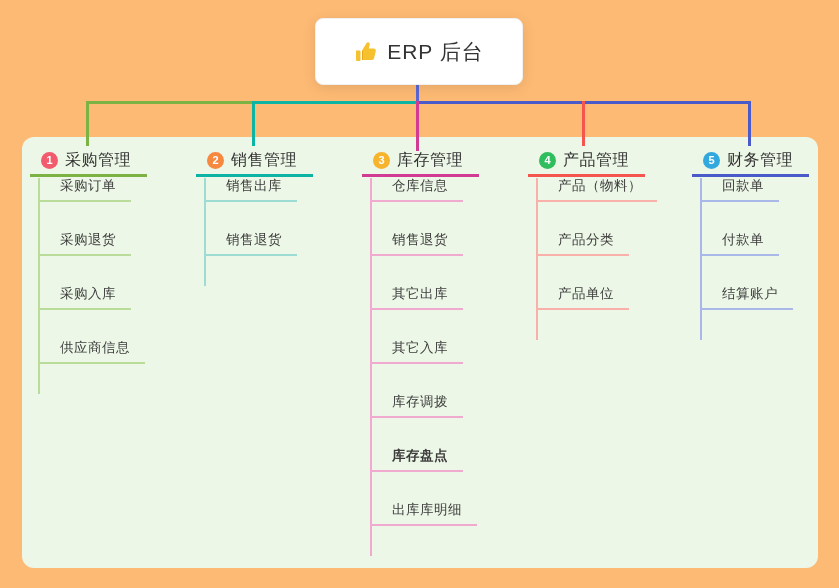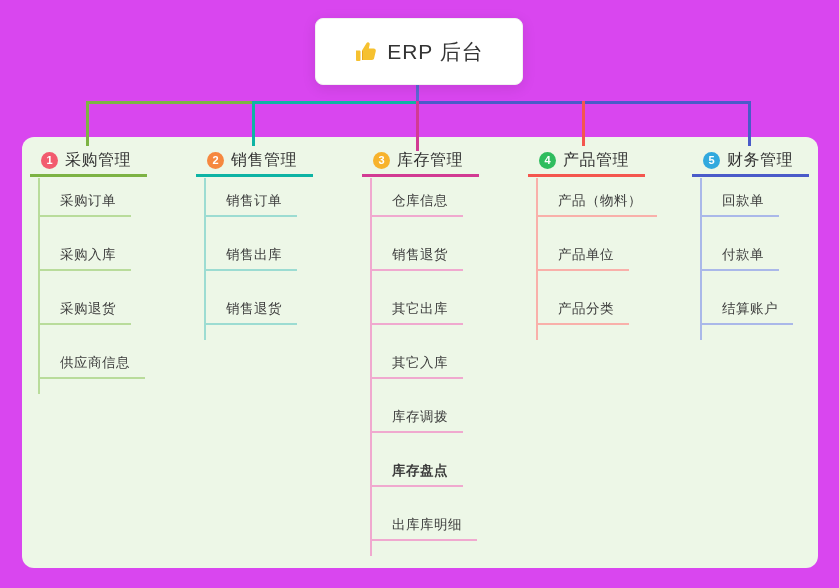--- a/index.html
+++ b/index.html
@@ -3,21 +3,21 @@
 <meta charset="utf-8">
 <style>
   * { margin: 0; padding: 0; box-sizing: border-box; }
   html, body { background: #fff; }
   body { font-family: "Liberation Sans", "DejaVu Sans", sans-serif; }
 
   .canvas {
     position: relative;
     width: 839px;
     height: 588px;
-    background: #d946ef;
+    background: #fdba74;
     overflow: hidden;
   }
 
   
   .root-card {
     position: absolute;
     left: 315px; top: 18px;
     width: 208px; height: 67px;
     background: #ffffff;
     border: 1px solid #f1f1f1;
@@ -102,21 +102,21 @@
     z-index: 2;
   }
   .ch-1 { left: 38px; }
   .ch-2 { left: 204px; }
   .ch-3 { left: 370px; }
   .ch-4 { left: 536px; }
   .ch-5 { left: 700px; }
   .child-row {
     height: 54px;
     display: flex;
-    align-items: center;
+    align-items: flex-start;
   }
   .child-label {
     font-size: 13.5px;
     color: #3c3c3c;
     white-space: nowrap;
     line-height: 1.2;
     padding: 0 15px 6px 20px;
     border-bottom: 2px solid transparent;
     letter-spacing: 0.5px;
     cursor: default;
@@ -152,39 +152,36 @@
 
   <div class="branch-header bh-1" style="border-bottom-color: rgb(125, 179, 68);">
     <span class="badge" style="background: rgb(242, 91, 110);">1</span>
     <span class="branch-label">采购管理</span>
   </div>
   <div class="children ch-1" style="border-left-color: rgb(185, 220, 155);">
     <div class="child-row">
       <span class="child-label" style="border-bottom-color: rgb(185, 220, 155);">采购订单</span>
     </div>
     <div class="child-row">
+      <span class="child-label" style="border-bottom-color: rgb(185, 220, 155);">采购退货</span>
+    </div>
+    <div class="child-row">
       <span class="child-label" style="border-bottom-color: rgb(185, 220, 155);">采购入库</span>
-    </div>
-    <div class="child-row">
-      <span class="child-label" style="border-bottom-color: rgb(185, 220, 155);">采购退货</span>
     </div>
     <div class="child-row">
       <span class="child-label" style="border-bottom-color: rgb(185, 220, 155);">供应商信息</span>
     </div>
   </div>
 
   <div class="branch-header bh-2" style="border-bottom-color: rgb(13, 180, 164);">
     <span class="badge" style="background: rgb(246, 136, 63);">2</span>
     <span class="branch-label">销售管理</span>
   </div>
   <div class="children ch-2" style="border-left-color: rgb(156, 220, 210);">
     <div class="child-row">
-      <span class="child-label" style="border-bottom-color: rgb(156, 220, 210);">销售订单</span>
-    </div>
-    <div class="child-row">
       <span class="child-label" style="border-bottom-color: rgb(156, 220, 210);">销售出库</span>
     </div>
     <div class="child-row">
       <span class="child-label" style="border-bottom-color: rgb(156, 220, 210);">销售退货</span>
     </div>
   </div>
 
   <div class="branch-header bh-3" style="border-bottom-color: rgb(210, 59, 147);">
     <span class="badge" style="background: rgb(247, 179, 44);">3</span>
     <span class="branch-label">库存管理</span>
@@ -215,24 +212,24 @@
 
   <div class="branch-header bh-4" style="border-bottom-color: rgb(244, 86, 78);">
     <span class="badge" style="background: rgb(47, 189, 94);">4</span>
     <span class="branch-label">产品管理</span>
   </div>
   <div class="children ch-4" style="border-left-color: rgb(249, 176, 170);">
     <div class="child-row">
       <span class="child-label" style="border-bottom-color: rgb(249, 176, 170);">产品（物料）</span>
     </div>
     <div class="child-row">
+      <span class="child-label" style="border-bottom-color: rgb(249, 176, 170);">产品分类</span>
+    </div>
+    <div class="child-row">
       <span class="child-label" style="border-bottom-color: rgb(249, 176, 170);">产品单位</span>
-    </div>
-    <div class="child-row">
-      <span class="child-label" style="border-bottom-color: rgb(249, 176, 170);">产品分类</span>
     </div>
   </div>
 
   <div class="branch-header bh-5" style="border-bottom-color: rgb(74, 91, 201);">
     <span class="badge" style="background: rgb(49, 169, 222);">5</span>
     <span class="branch-label">财务管理</span>
   </div>
   <div class="children ch-5" style="border-left-color: rgb(170, 184, 233);">
     <div class="child-row">
       <span class="child-label" style="border-bottom-color: rgb(170, 184, 233);">回款单</span>

